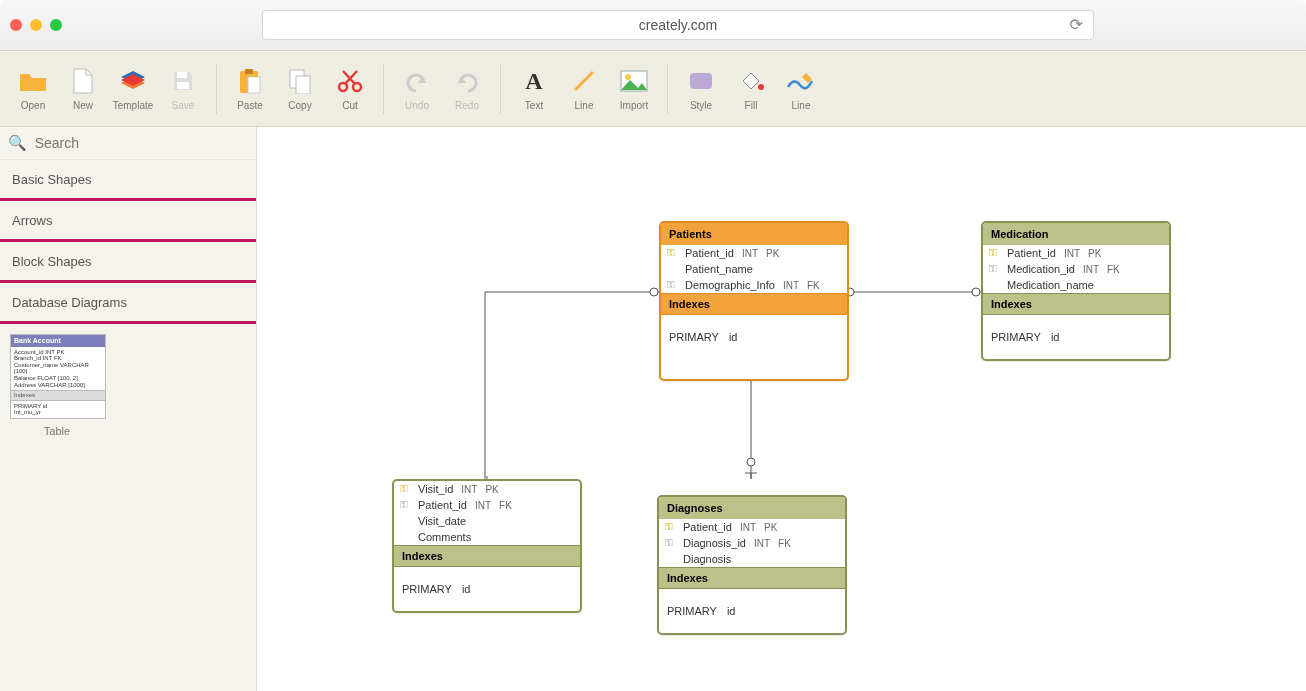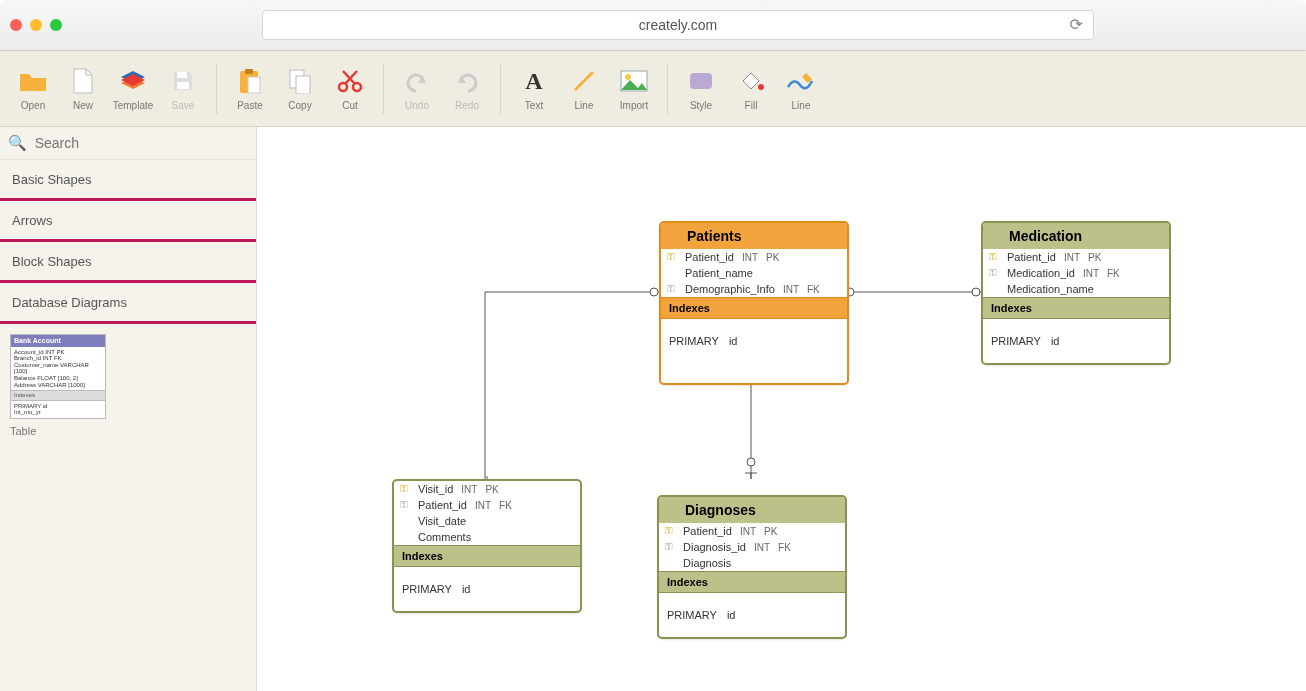--- a/index.html
+++ b/index.html
@@ -21,25 +21,25 @@
   .main{display:flex;height:566px}
   .sidebar{width:256px;background:#f5f3ec;border-right:1px solid #e0ddd2;display:flex;flex-direction:column}
   .srch{height:32px;display:flex;align-items:center;padding:0 8px;border-bottom:1px solid #e8e5da}
   .srch input{flex:1;border:none;background:transparent;outline:none;font-size:14px;color:#777;}
   .cat{height:38px;display:flex;align-items:center;padding:0 12px;border-bottom:3px solid #be185d;font-size:13px;color:#555;cursor:pointer}
   .palette{flex:1;padding:10px;background:#f5f3ec;display:flex;flex-direction:column;align-items:flex-start}
   .thumb{width:94px;border:1px solid #bbb;background:#fff;font-size:6px;line-height:1.1;color:#333}
   .thumb .th-h{background:#7e7ebc;color:#fff;padding:2px 3px;font-weight:bold;font-size:7px}
   .thumb .th-b{padding:2px 3px}
   .thumb .th-i{background:#ddd;padding:1px 3px;font-size:6px;color:#555;border-top:1px solid #bbb;border-bottom:1px solid #bbb}
-  .plabel{font-size:11px;color:#777;margin-top:6px;width:94px;text-align:left}
+  .plabel{font-size:11px;color:#777;margin-top:6px;width:94px;text-align:center}
   .canvas{flex:1;position:relative;background:#fff}
   
   .tbl{position:absolute;border:2px solid;border-radius:5px;background:#fff;font-size:11px;box-shadow:0 1px 2px rgba(0,0,0,0.1)}
-  .tbl-h{color:#000;font-weight:bold;padding:5px 26px;border-radius:3px 3px 0 0;font-size:14px}
+  .tbl-h{color:#000;font-weight:bold;padding:5px 8px;border-radius:3px 3px 0 0;font-size:11px}
   .tbl-row{display:flex;align-items:center;padding:2px 6px;gap:8px}
   .tbl-row .key{width:10px;font-size:10px}
   .tbl-name{flex:0 0 auto;color:#333}
   .tbl-type{color:#666;font-size:10px}
   .tbl-idx-h{padding:4px 8px;font-weight:bold;font-size:11px;border-top:1px solid;border-bottom:1px solid}
   .tbl-idx-b{padding:16px 8px;display:flex;gap:10px;color:#333}
   .olive{border-color:#8b9150}
   .olive .tbl-h{background:#bcc089}
   .olive .tbl-idx-h{background:#bcc089;border-color:#8b9150}
   .orange{border-color:#e08b1a}

